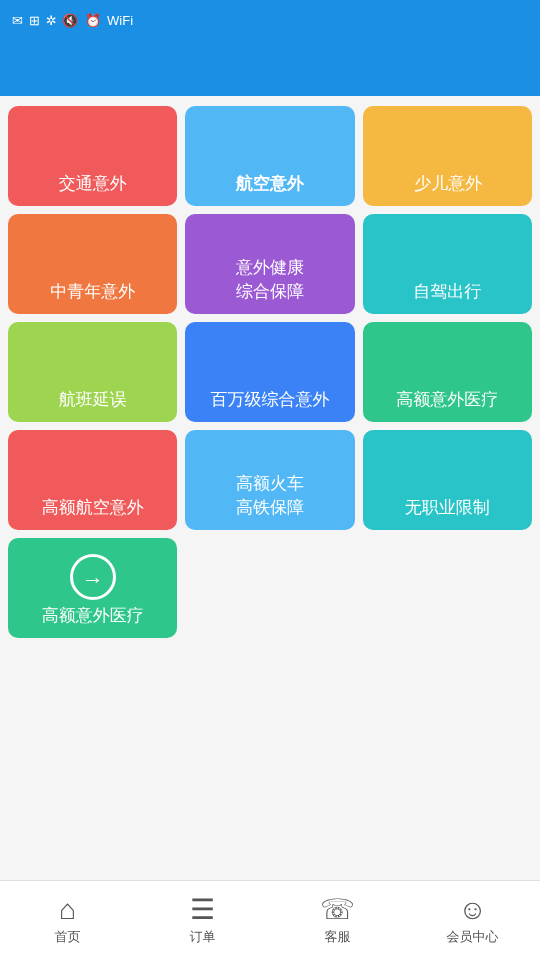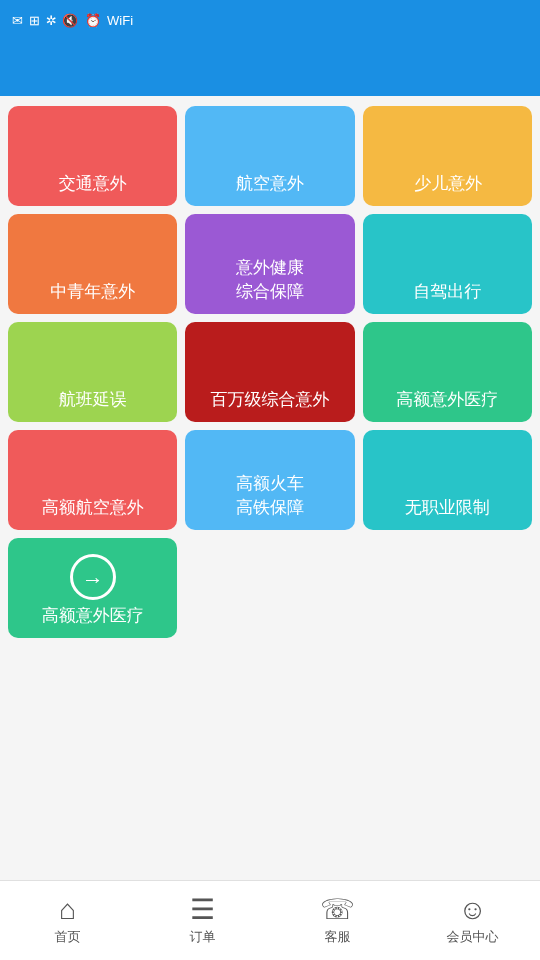--- a/index.html
+++ b/index.html
@@ -154,39 +154,39 @@
   <span class="header-title"></span>
   <span class="header-login"></span>
 </div>
 
 <div class="main-content">
   <div class="grid-container" id="grid-container">
   <div class="grid-item" style="background-color: rgb(240, 90, 90);">
         <span style="white-space: pre-line;">交通意外</span>
       </div>
       <div class="grid-item" style="background-color: rgb(82, 184, 245);">
-        <span style="white-space: pre-line;">航空意外</span>
+        <span style="white-space: pre-line; font-weight: bold;">航空意外</span>
       </div>
       <div class="grid-item" style="background-color: rgb(245, 185, 66); padding-left: 8px;">
         <span style="white-space: pre-line;">少儿意外</span>
       </div>
       <div class="grid-item" style="background-color: rgb(240, 120, 64);">
         <span style="white-space: pre-line;">中青年意外</span>
       </div>
       <div class="grid-item" style="background-color: rgb(155, 89, 212);">
         <span style="white-space: pre-line;">意外健康
 综合保障</span>
       </div>
       <div class="grid-item" style="background-color: rgb(40, 196, 200);">
         <span style="white-space: pre-line;">自驾出行</span>
       </div>
       <div class="grid-item" style="background-color: rgb(157, 212, 80);">
         <span style="white-space: pre-line;">航班延误</span>
       </div>
-      <div class="grid-item" style="background-color: #b91c1c;">
+      <div class="grid-item" style="background-color: #3b82f6;">
         <span style="white-space: pre-line;">百万级综合意外</span>
       </div>
       <div class="grid-item" style="background-color: rgb(46, 198, 138);">
         <span style="white-space: pre-line;">高额意外医疗</span>
       </div>
       <div class="grid-item" style="background-color: rgb(240, 90, 90);">
         <span style="white-space: pre-line;">高额航空意外</span>
       </div>
       <div class="grid-item" style="background-color: rgb(82, 184, 245);">
         <span style="white-space: pre-line;">高额火车

